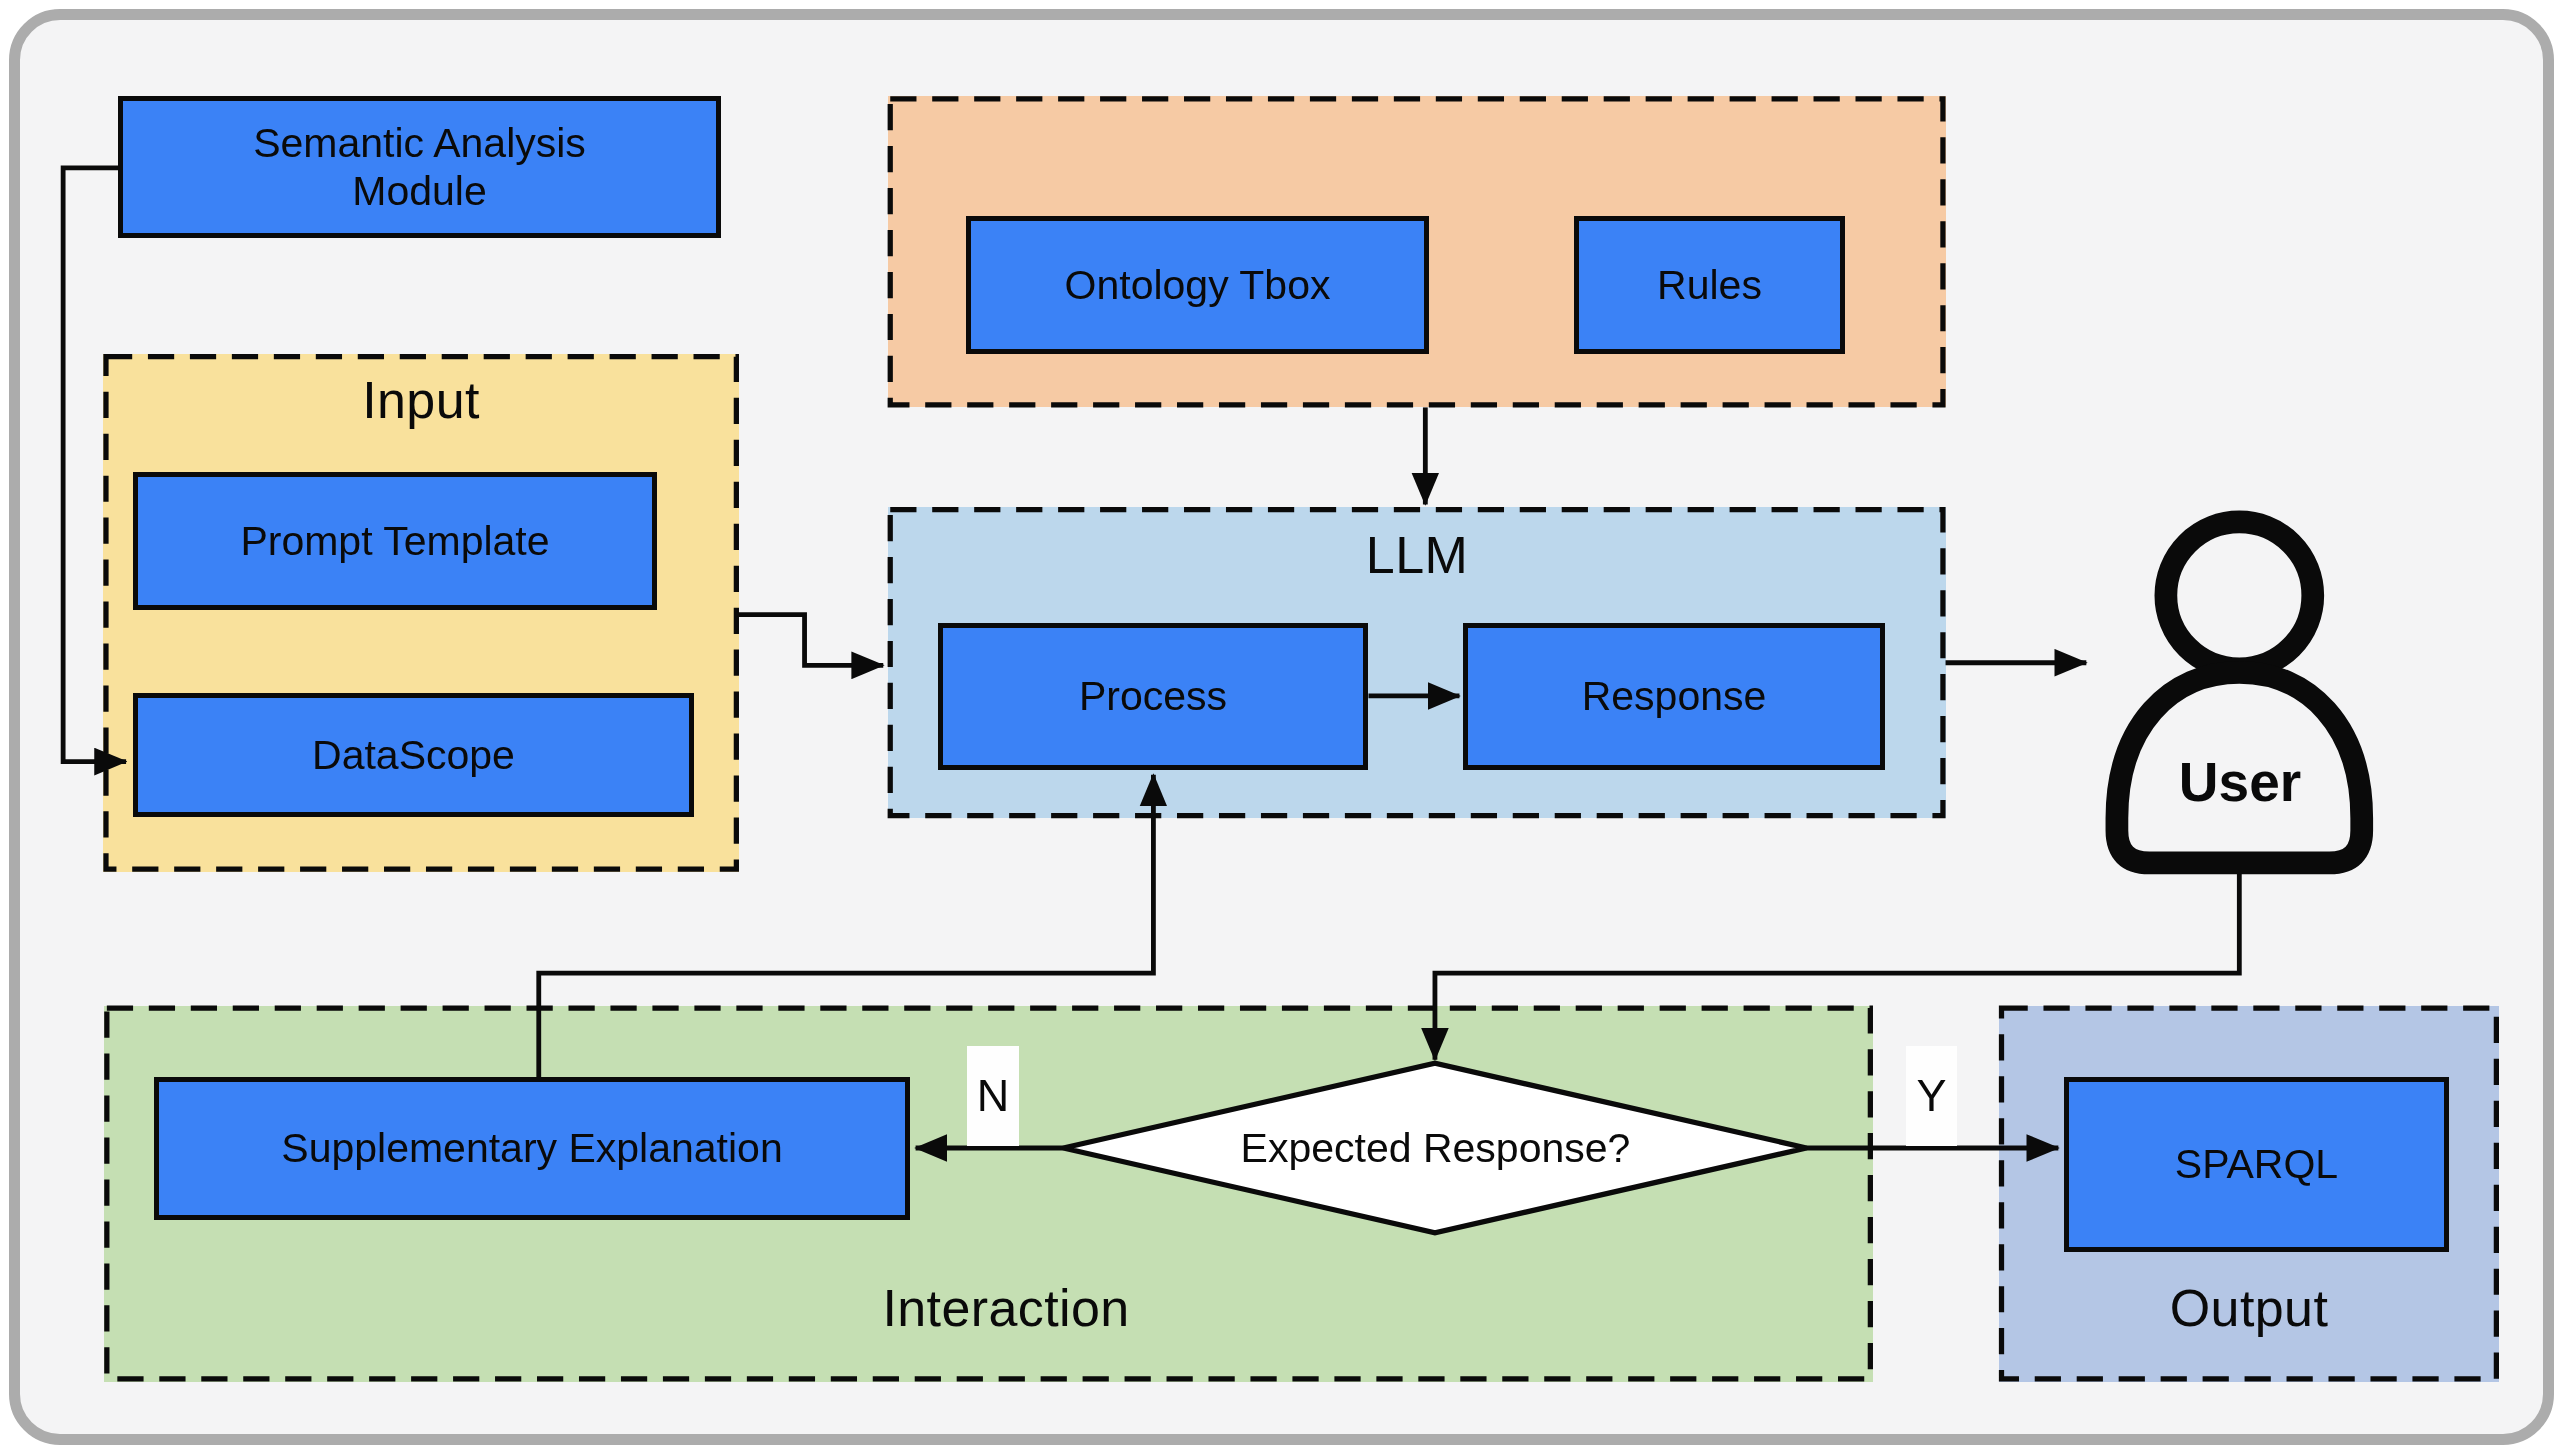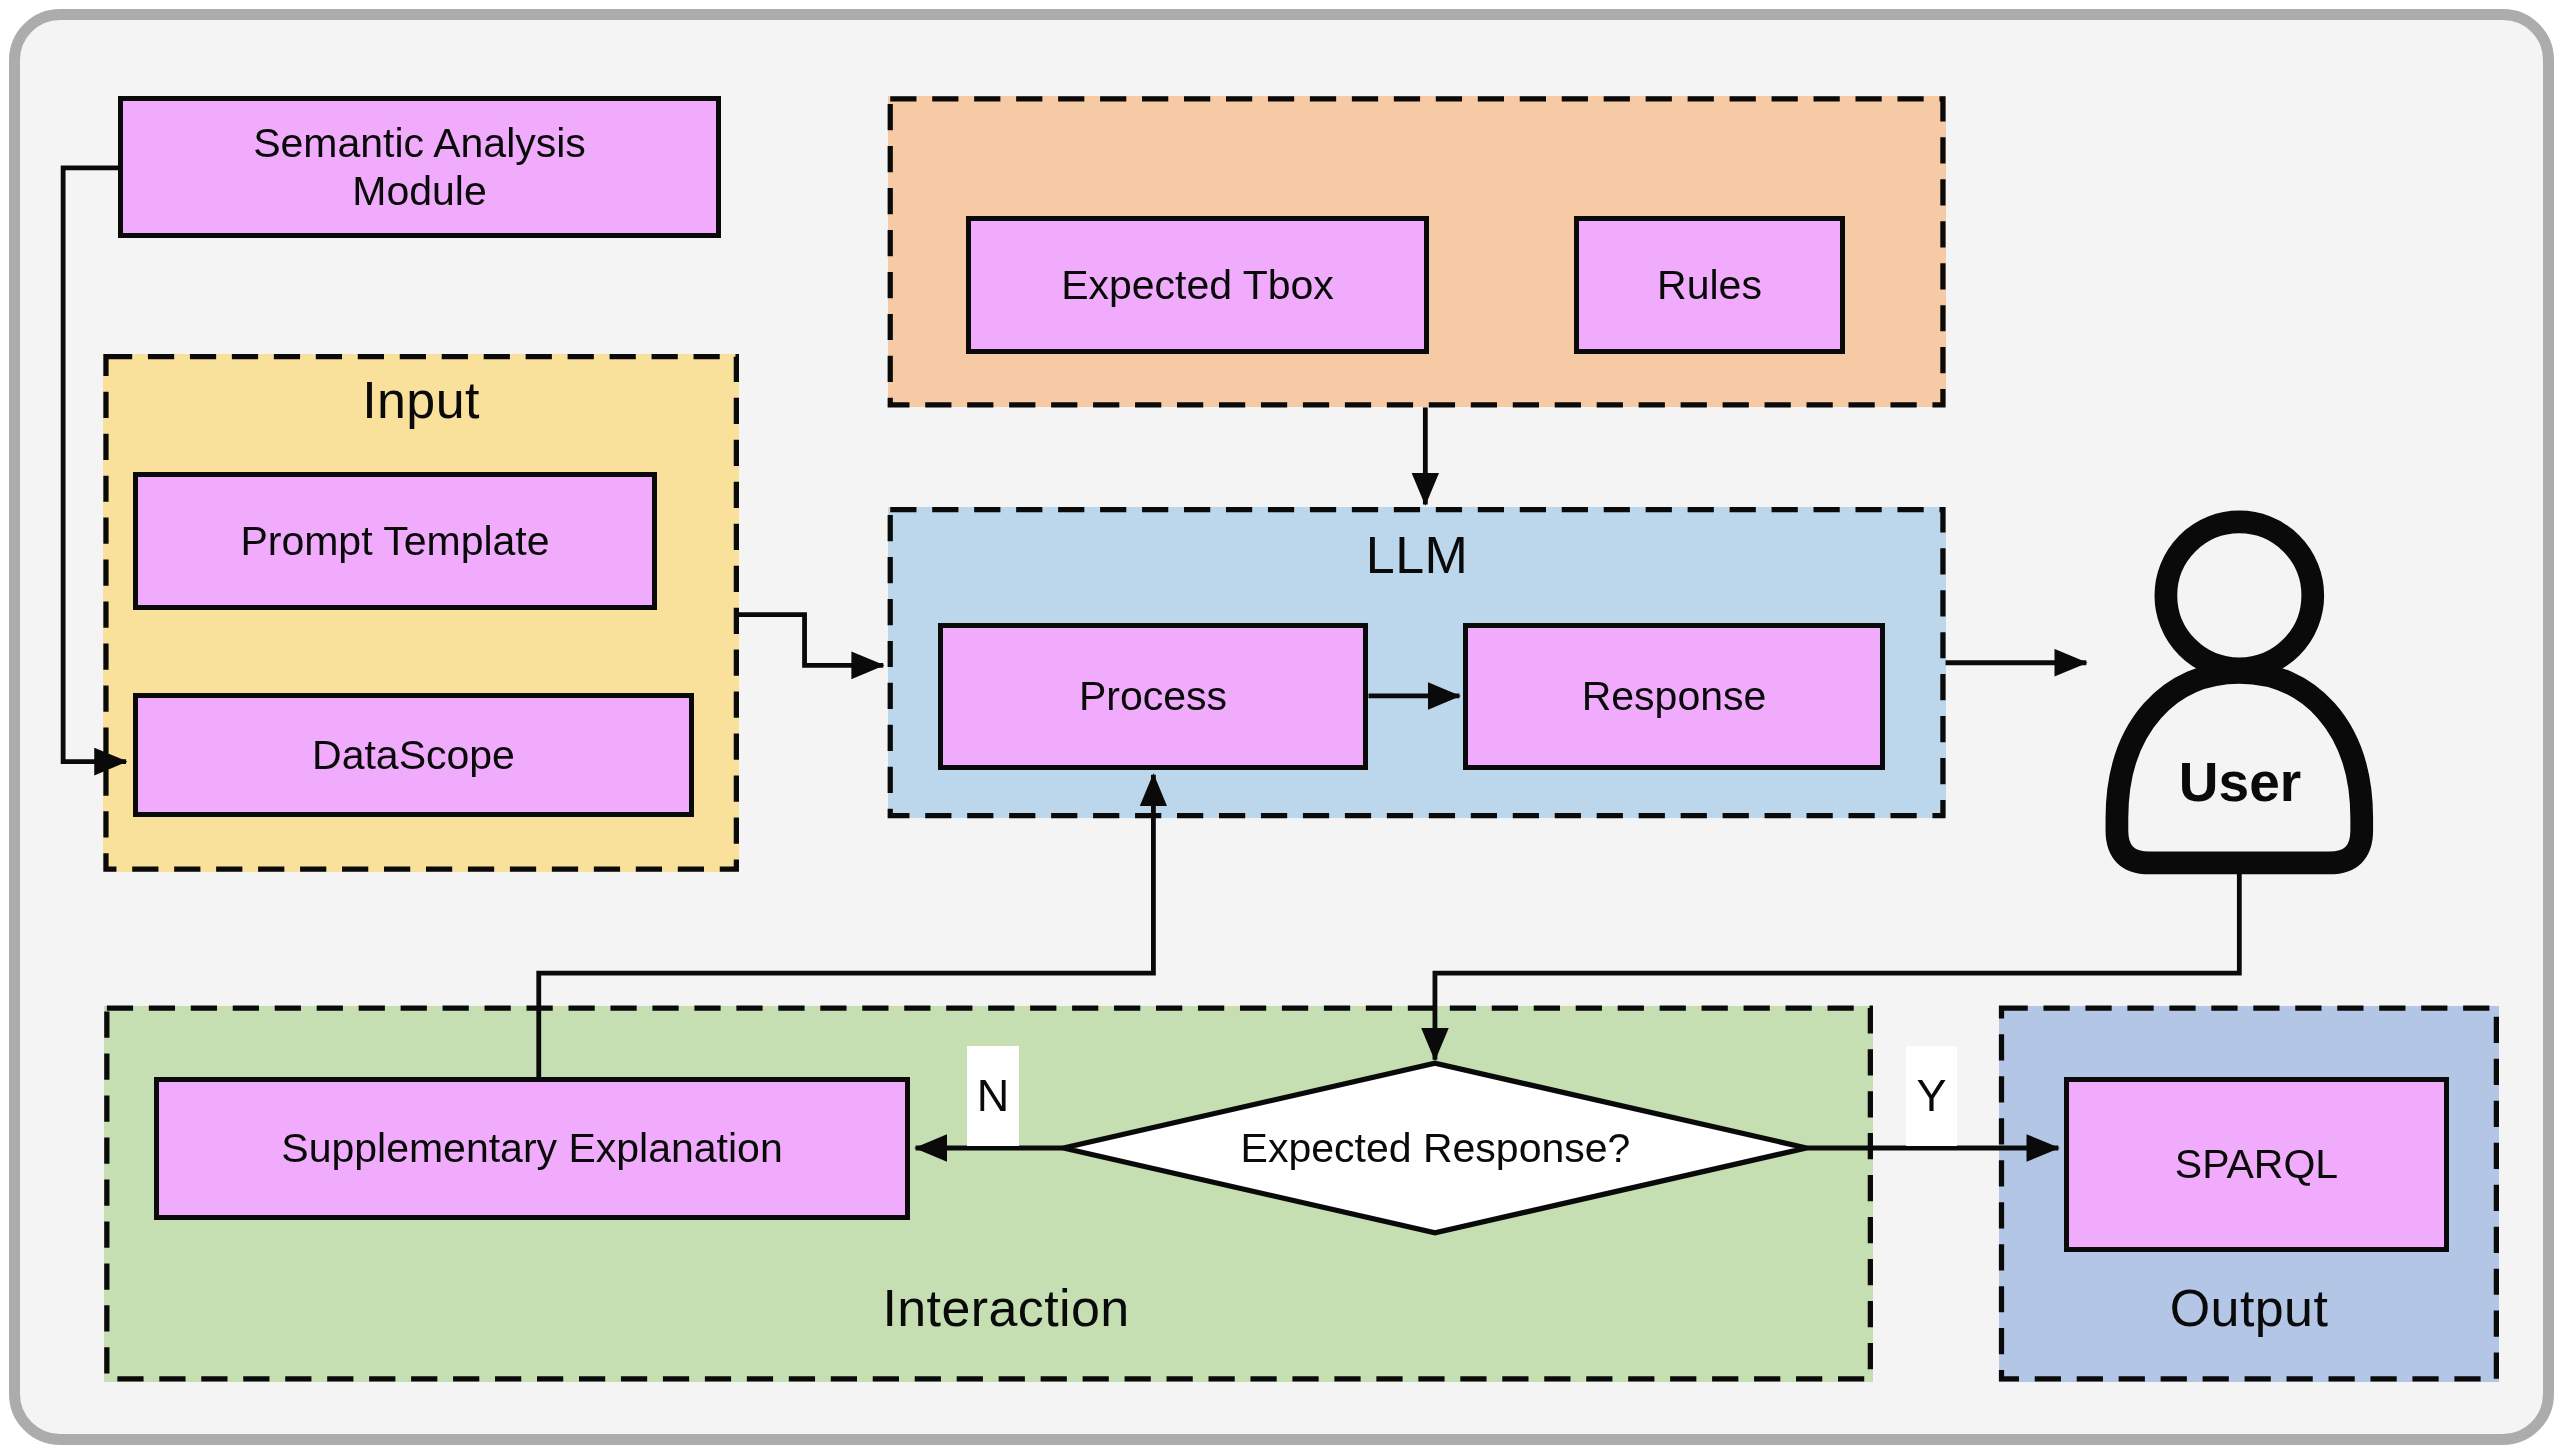--- a/index.html
+++ b/index.html
@@ -27,21 +27,21 @@
   .group-label {
     position: absolute;
     font-size: 52px;
     letter-spacing: 0.4px;
     text-align: center;
     white-space: nowrap;
     transform: translateX(-50%);
   }
   .node {
     position: absolute;
-    background: #f0abfc;
+    background: #3b82f6;
     border: 5.2px solid #0a0a0a;
     box-sizing: border-box;
     display: flex;
     align-items: center;
     justify-content: center;
     text-align: center;
     font-size: 41px;
     line-height: 1.18;
     z-index: 6;
   }
@@ -135,21 +135,21 @@
 
   <div class="node" style="left:133px; top:472px; width:524px; height:138px;">
     <span class="inner">Prompt Template</span>
   </div>
 
   <div class="node" style="left:133px; top:693px; width:561px; height:124px;">
     <span class="inner">DataScope</span>
   </div>
 
   <div class="node" style="left:966px; top:216px; width:463px; height:138px;">
-    <span class="inner">Expected Tbox</span>
+    <span class="inner">Ontology Tbox</span>
   </div>
 
   <div class="node" style="left:1574px; top:216px; width:271px; height:138px;">
     <span class="inner">Rules</span>
   </div>
 
   <div class="node" style="left:938px; top:623px; width:430px; height:147px;">
     <span class="inner">Process</span>
   </div>
 

